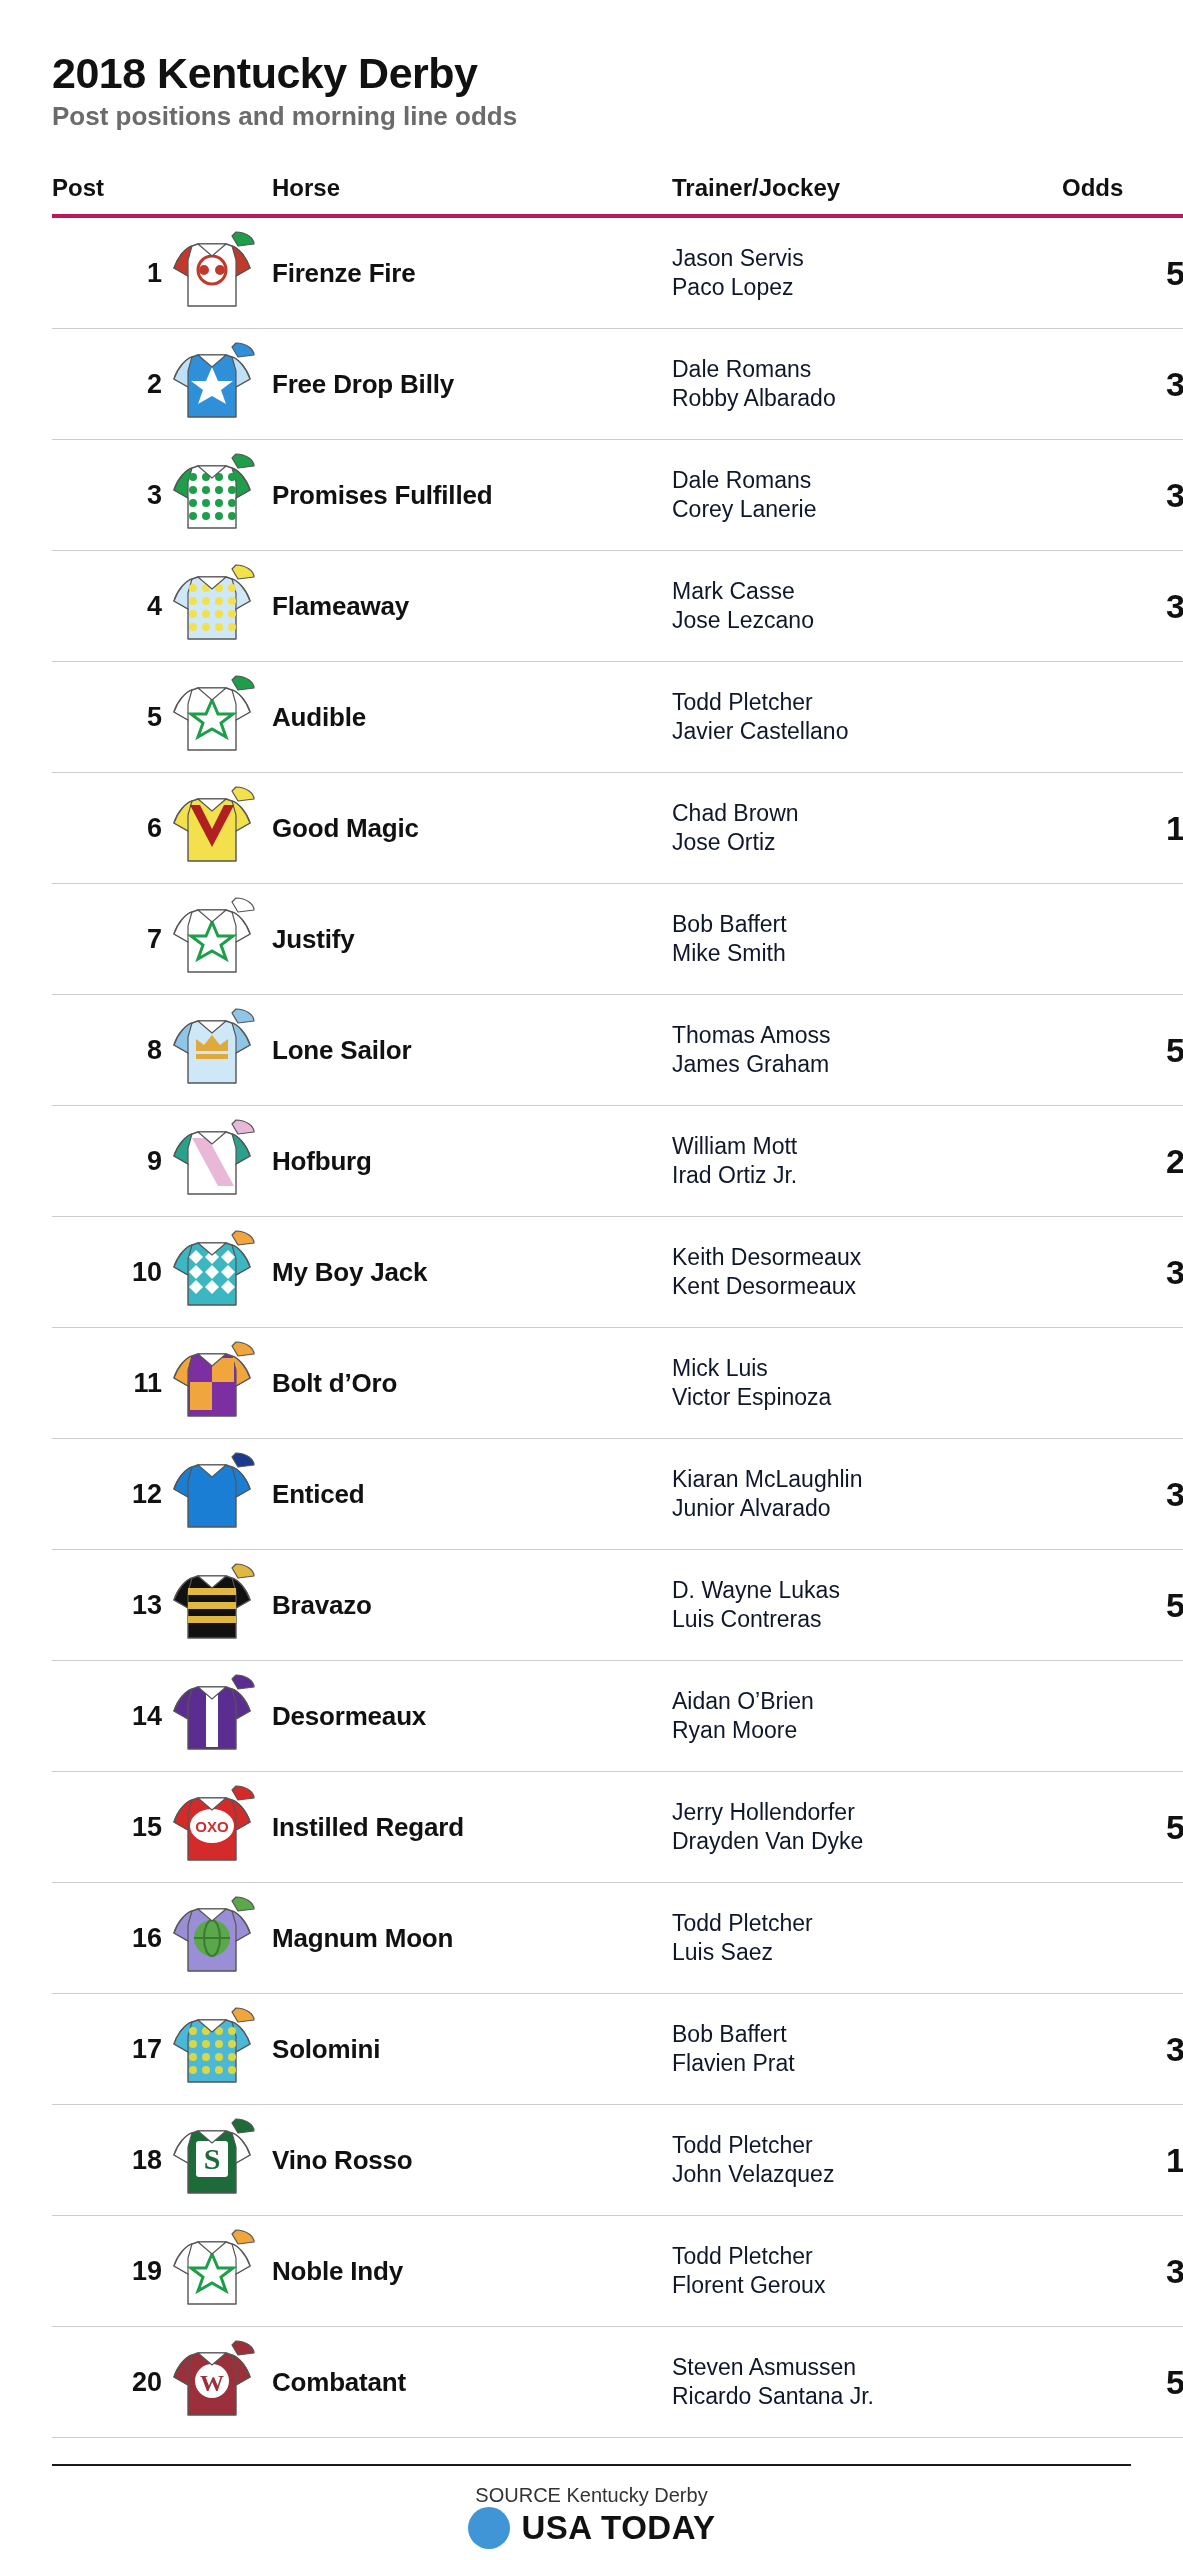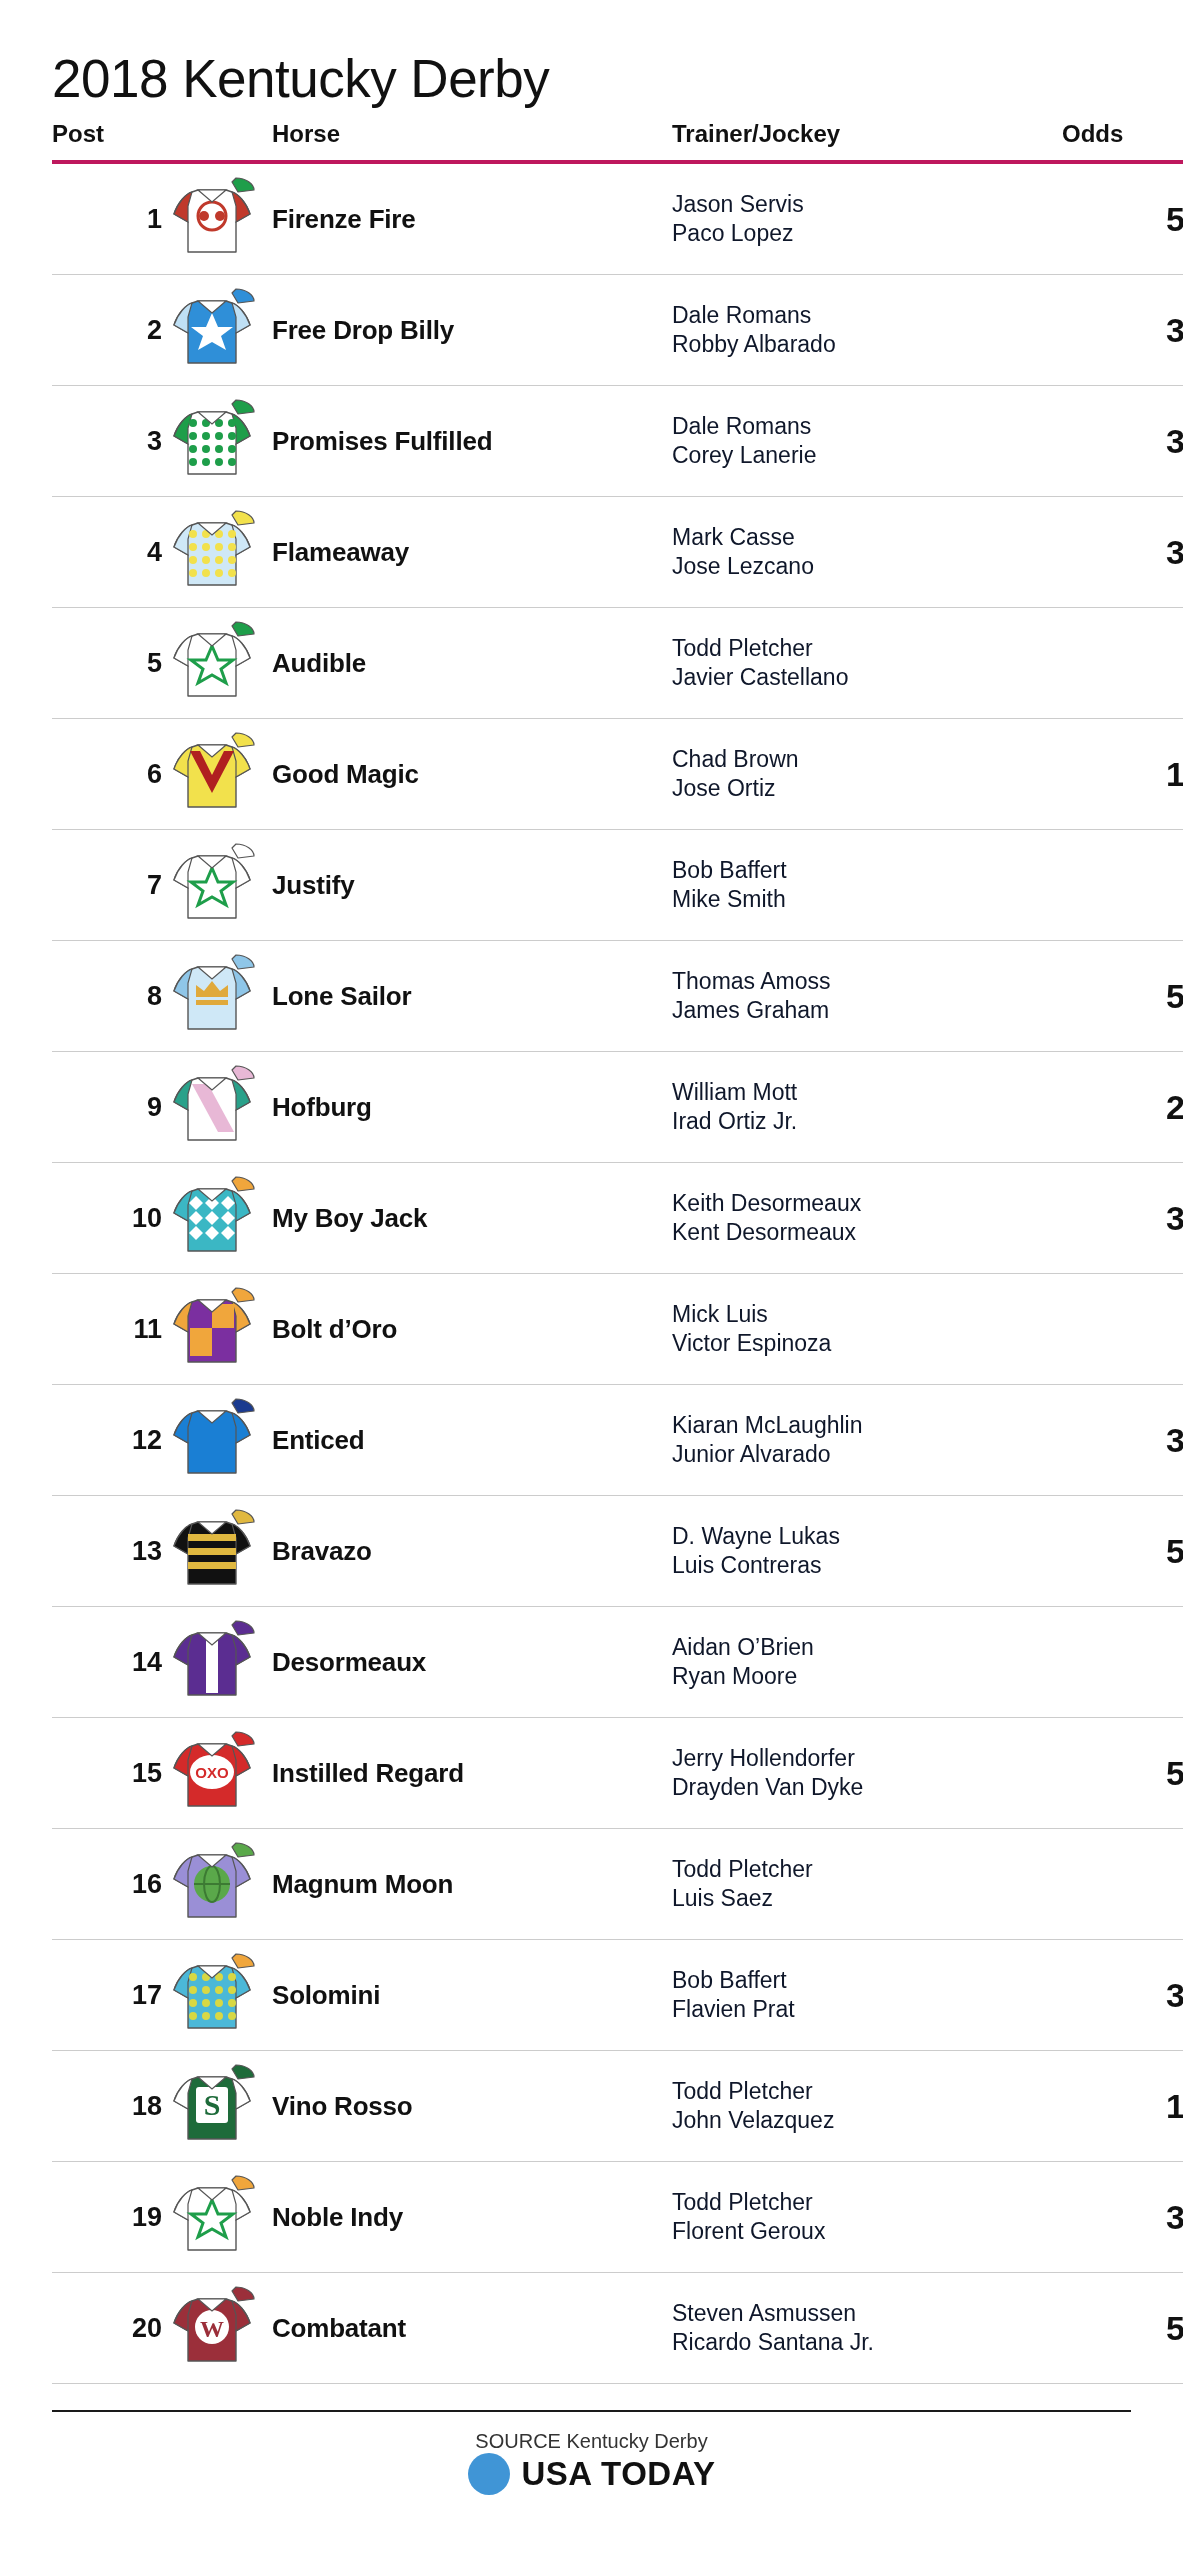--- a/index.html
+++ b/index.html
@@ -13,22 +13,22 @@
     color: #1a1a1a;
     -webkit-font-smoothing: antialiased;
   }
   .page {
     width: 1183px;
     box-sizing: border-box;
     padding: 40px 52px 0 52px;
     position: relative;
   }
   .title {
-    font-size: 53px;
-    font-weight: normal;
+    font-size: 43px;
+    font-weight: bold;
     letter-spacing: -0.5px;
     color: #111111;
     margin: 10px 0 4px 0;
     line-height: 1.1;
   }
   .subtitle {
     font-size: 26px;
     font-weight: bold;
     color: #6b6b6b;
     margin: 0 0 34px 0;
@@ -125,20 +125,21 @@
     letter-spacing: 0.5px;
     color: #111111;
   }
 </style>
 </head>
 <body>
 
 <div class="page">
 
   <h1 class="title">2018 Kentucky Derby</h1>
+  <div class="subtitle">Post positions and morning line odds</div>
 
   <table class="grid">
     <thead>
       <tr>
         <th class="col-post">Post</th>
         <th class="col-silk"></th>
         <th class="col-horse">Horse</th>
         <th class="col-tj">Trainer/Jockey</th>
         <th class="col-odds">Odds</th>
       </tr>

